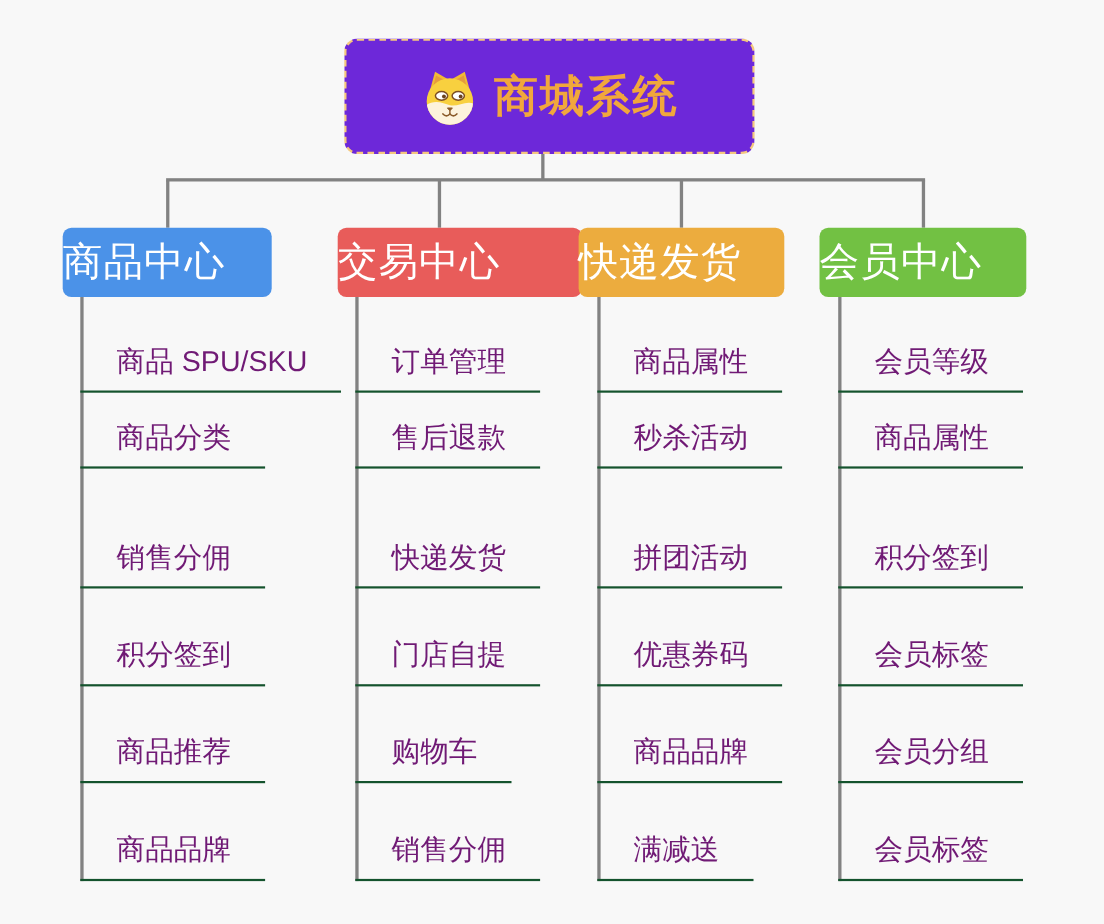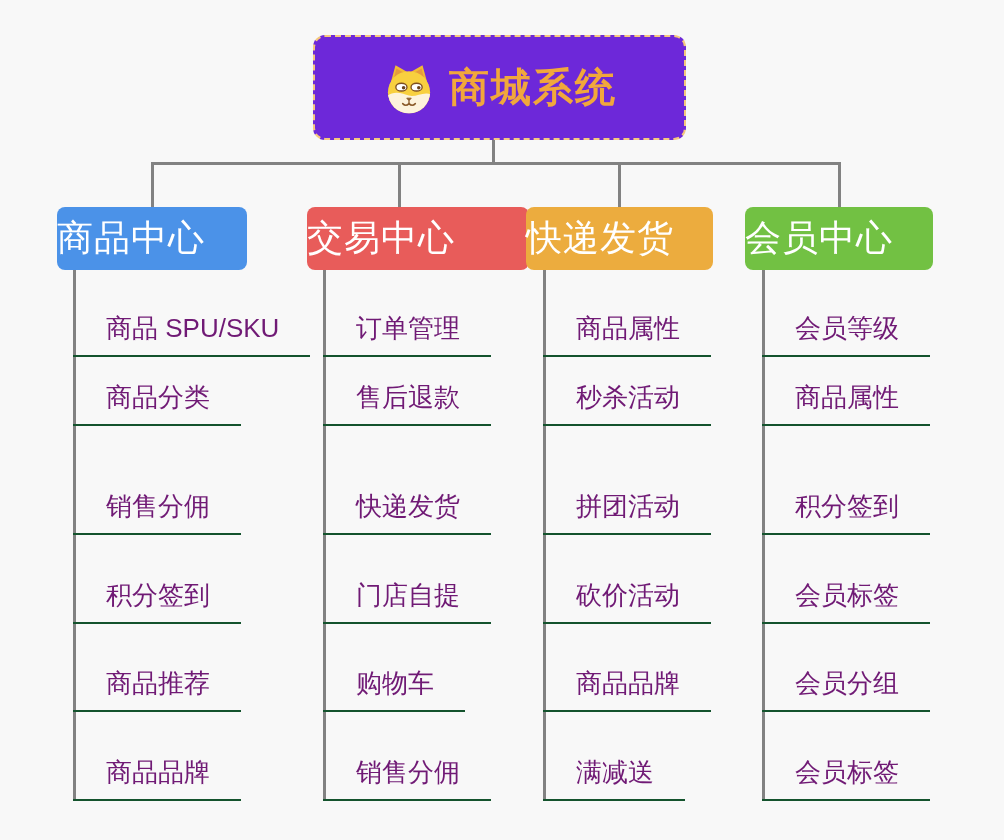--- a/index.html
+++ b/index.html
@@ -113,21 +113,21 @@
     <div class="item r4">门店自提</div>
     <div class="item r5">购物车</div>
     <div class="item r6">销售分佣</div>
   </div>
 
   <div class="col c3">
     <div class="line vline"></div>
     <div class="item r1">商品属性</div>
     <div class="item r2">秒杀活动</div>
     <div class="item r3">拼团活动</div>
-    <div class="item r4">砍价活动</div>
+    <div class="item r4">优惠券码</div>
     <div class="item r5">商品品牌</div>
     <div class="item r6">满减送</div>
   </div>
 
   <div class="col c4">
     <div class="line vline"></div>
     <div class="item r1">会员等级</div>
     <div class="item r2">商品属性</div>
     <div class="item r3">积分签到</div>
     <div class="item r4">会员标签</div>

